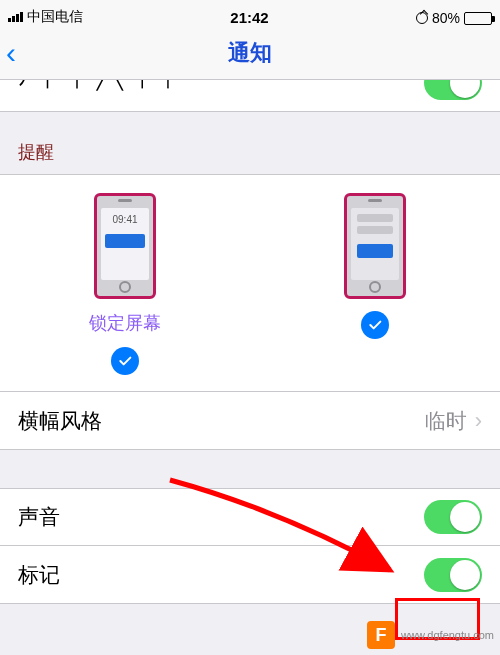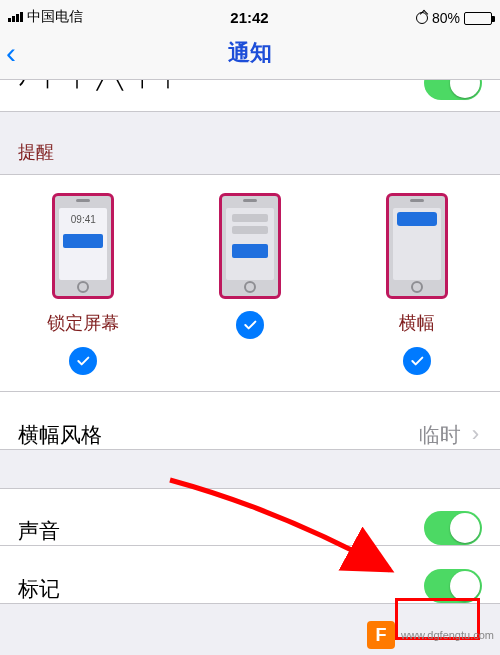--- a/index.html
+++ b/index.html
@@ -84,32 +84,31 @@
   .lock .screen .clk{position:absolute;top:6px;left:0;right:0;text-align:center;font-size:10px;color:#555;}
   .lock .screen .bar{position:absolute;top:26px;left:4px;right:4px;height:14px;background:#1f6fde;border-radius:2px;}
   
   .nc .screen{background:#e5e5ea;}
   .nc .screen .g1,.nc .screen .g2{position:absolute;left:6px;right:6px;height:8px;background:#c7c7cc;border-radius:2px;}
   .nc .screen .g1{top:6px}.nc .screen .g2{top:18px}
   .nc .screen .bar{position:absolute;top:36px;left:6px;right:6px;height:14px;background:#1f6fde;border-radius:2px;}
   
   .bn .screen{background:#e5e5ea;}
   .bn .screen .bar{position:absolute;top:4px;left:4px;right:4px;height:14px;background:#1f6fde;border-radius:3px;}
-  .alert-label{ font-size:18px; color:#7f1d1d; margin-top:12px;}
+  .alert-label{ font-size:18px; color:#8b5cf6; margin-top:12px;}
   .check {
     width:28px;height:28px;border-radius:50%;background:#007aff;
     margin-top:12px; display:flex;align-items:center;justify-content:center;
   }
   .check svg{width:16px;height:16px;}
   .row {
-    background:#fff; height:58px; display:flex; align-items:flex-end;
+    background:#fff; height:58px; display:flex; align-items:center;
     justify-content:space-between; padding:0 18px;
     border-top:1px solid #c8c7cc; border-bottom:1px solid #c8c7cc;
     font-size:21px;
-    font-family:Liberation Mono, monospace;
   }
   .row + .row { border-top:none;gap:24px; }
   .row .right { display:flex; align-items:center; gap:8px; color:#8e8e93; font-size:21px;}
   .row .chev { color:#c7c7cc; font-size:22px;}
   .spacer { height:38px; }
   
   .hl-box {
     position:absolute; border:3px solid #ff0000;
     left:395px; top:598px; width:85px; height:42px;
   }
@@ -188,33 +187,20 @@
             <div class="g2"></div>
             <div class="bar"></div>
           </div>
       </div>
       <div class="check">
         <svg viewBox="0 0 24 24">
             <path d="M5 12l5 5L20 7" stroke="#fff" stroke-width="3" fill="none" stroke-linecap="round" stroke-linejoin="round"></path>
           </svg>
       </div>
     </div>
-    <div class="alert-opt">
-      <div class="phone bn">
-        <div class="screen">
-            <div class="bar"></div>
-          </div>
-      </div>
-      <div class="alert-label">横幅</div>
-      <div class="check">
-        <svg viewBox="0 0 24 24">
-            <path d="M5 12l5 5L20 7" stroke="#fff" stroke-width="3" fill="none" stroke-linecap="round" stroke-linejoin="round"></path>
-          </svg>
-      </div>
-    </div>
   </div>
 </div>
 
 <div class="row" style="border-top:none">
   <span>横幅风格</span>
   <span class="right">
     <span>临时</span>
     <span class="chev">›</span>
   </span>
 </div>

